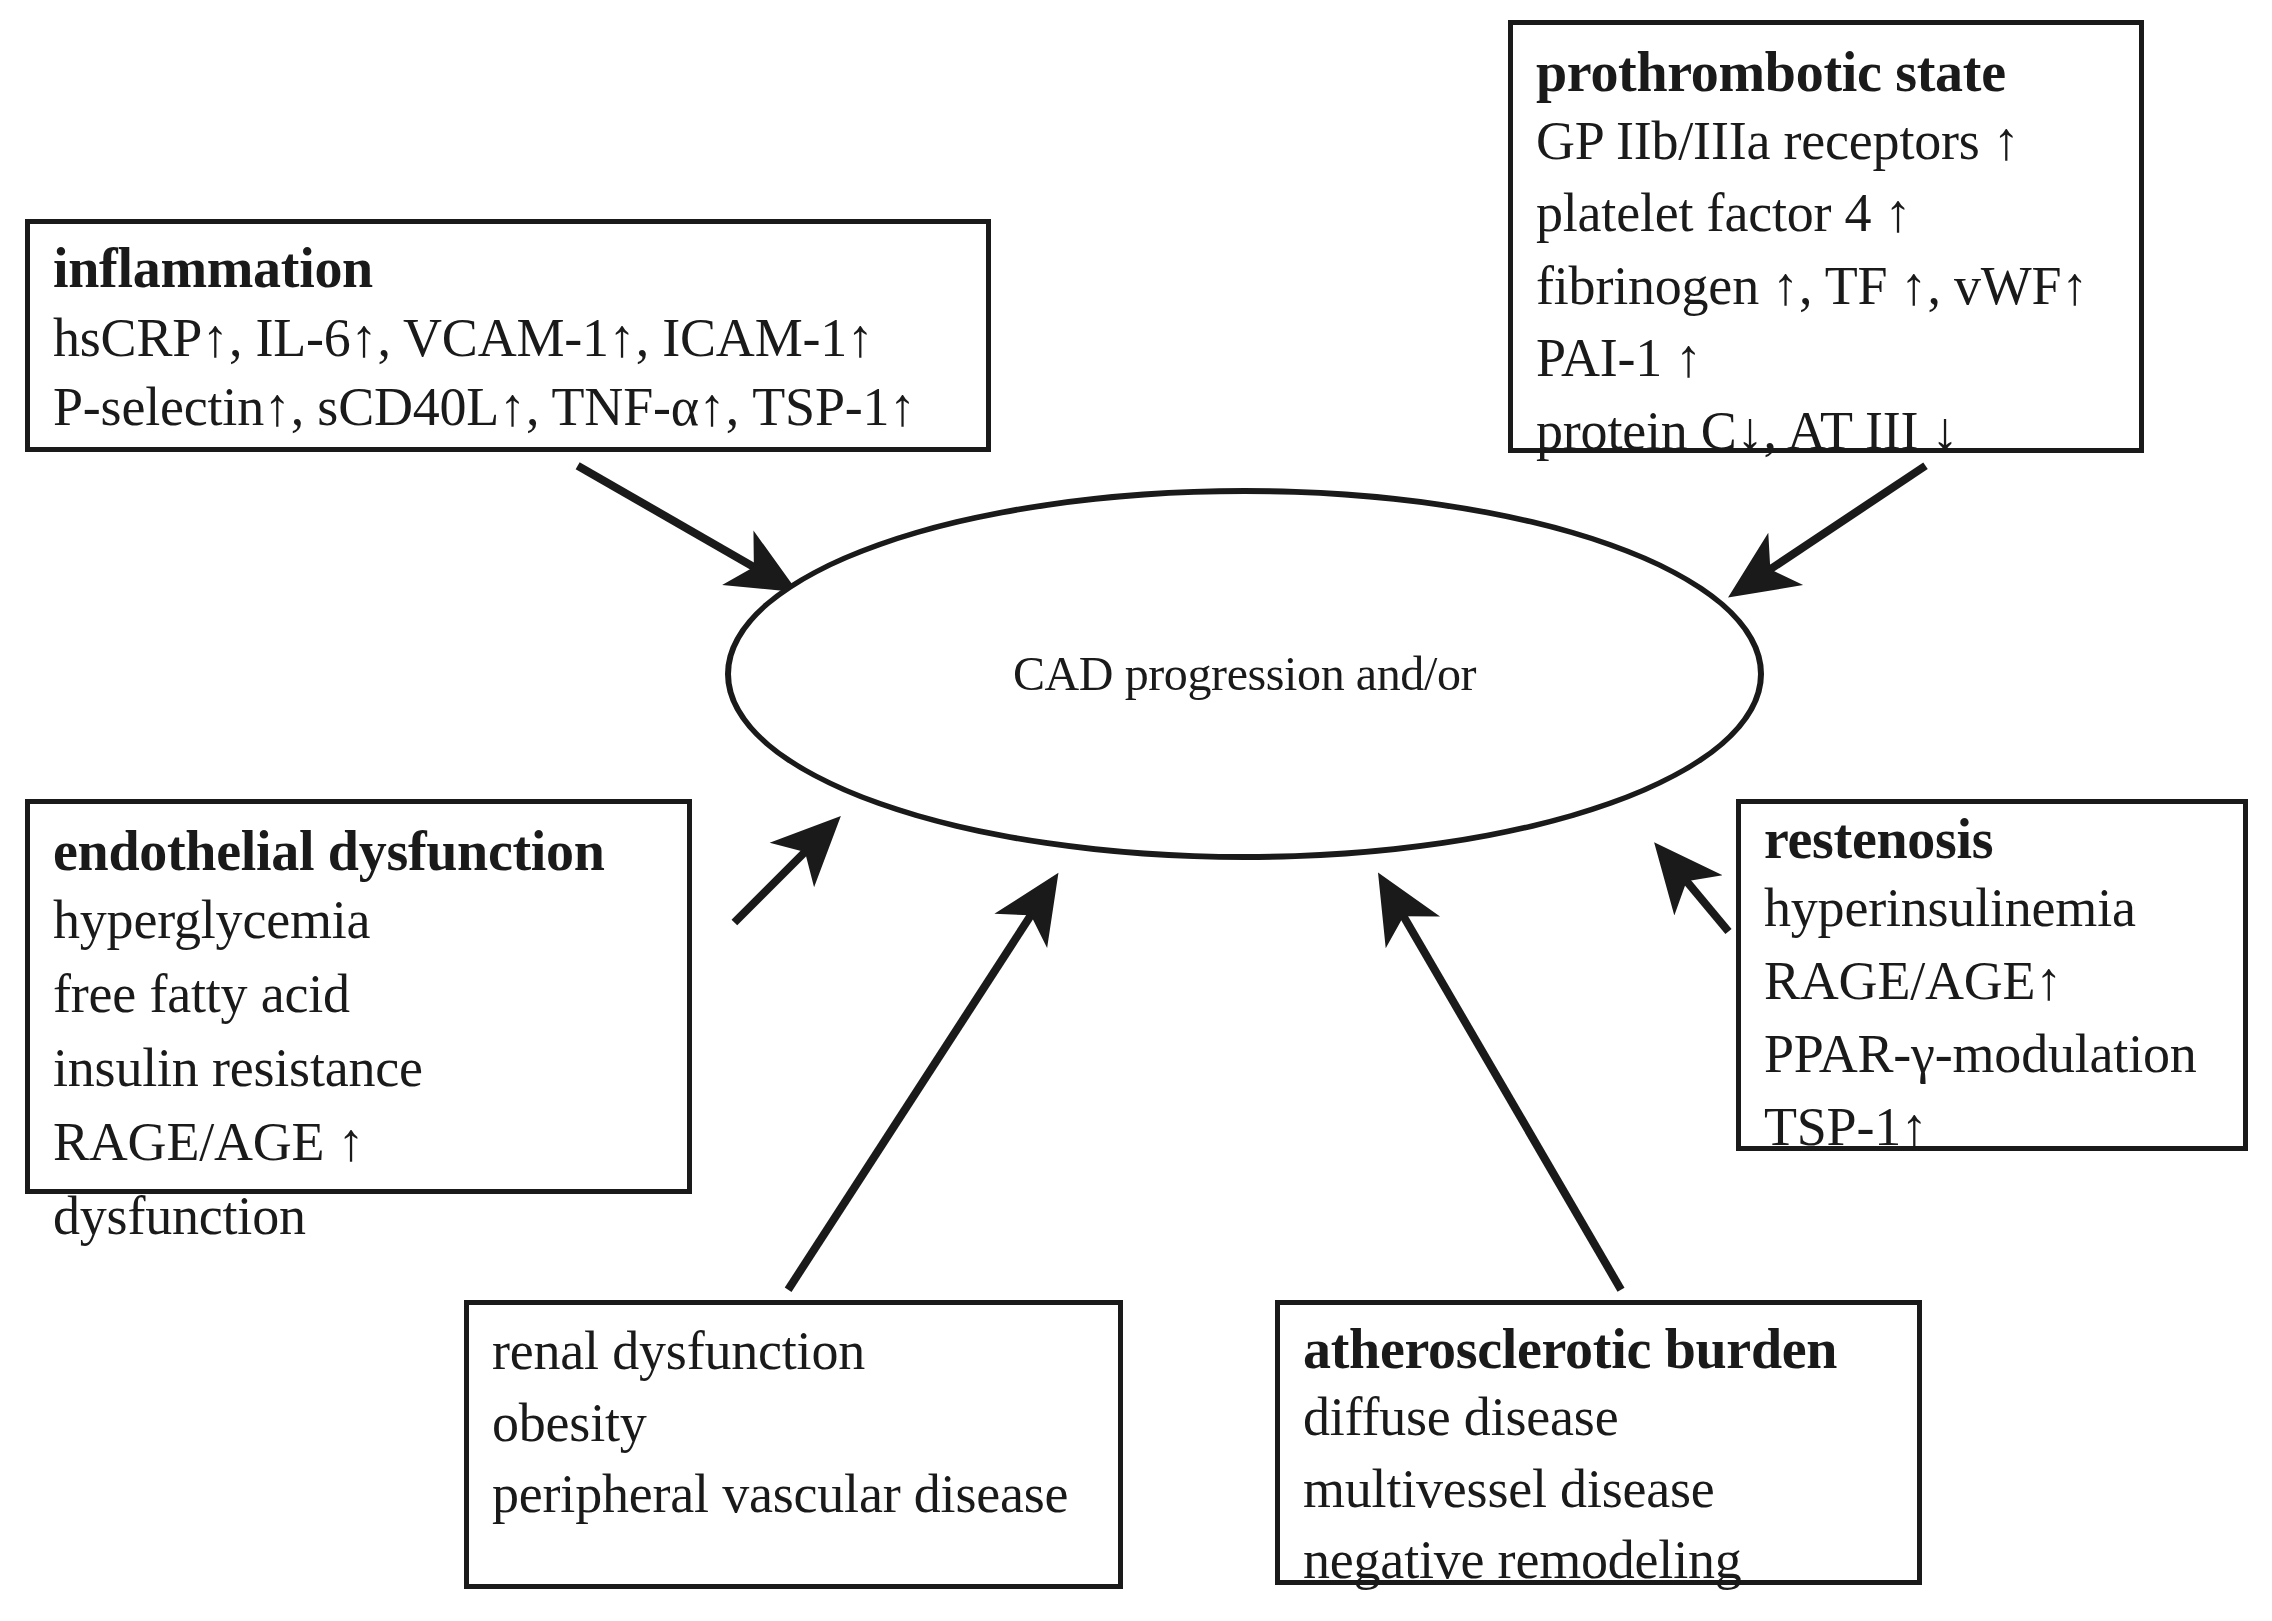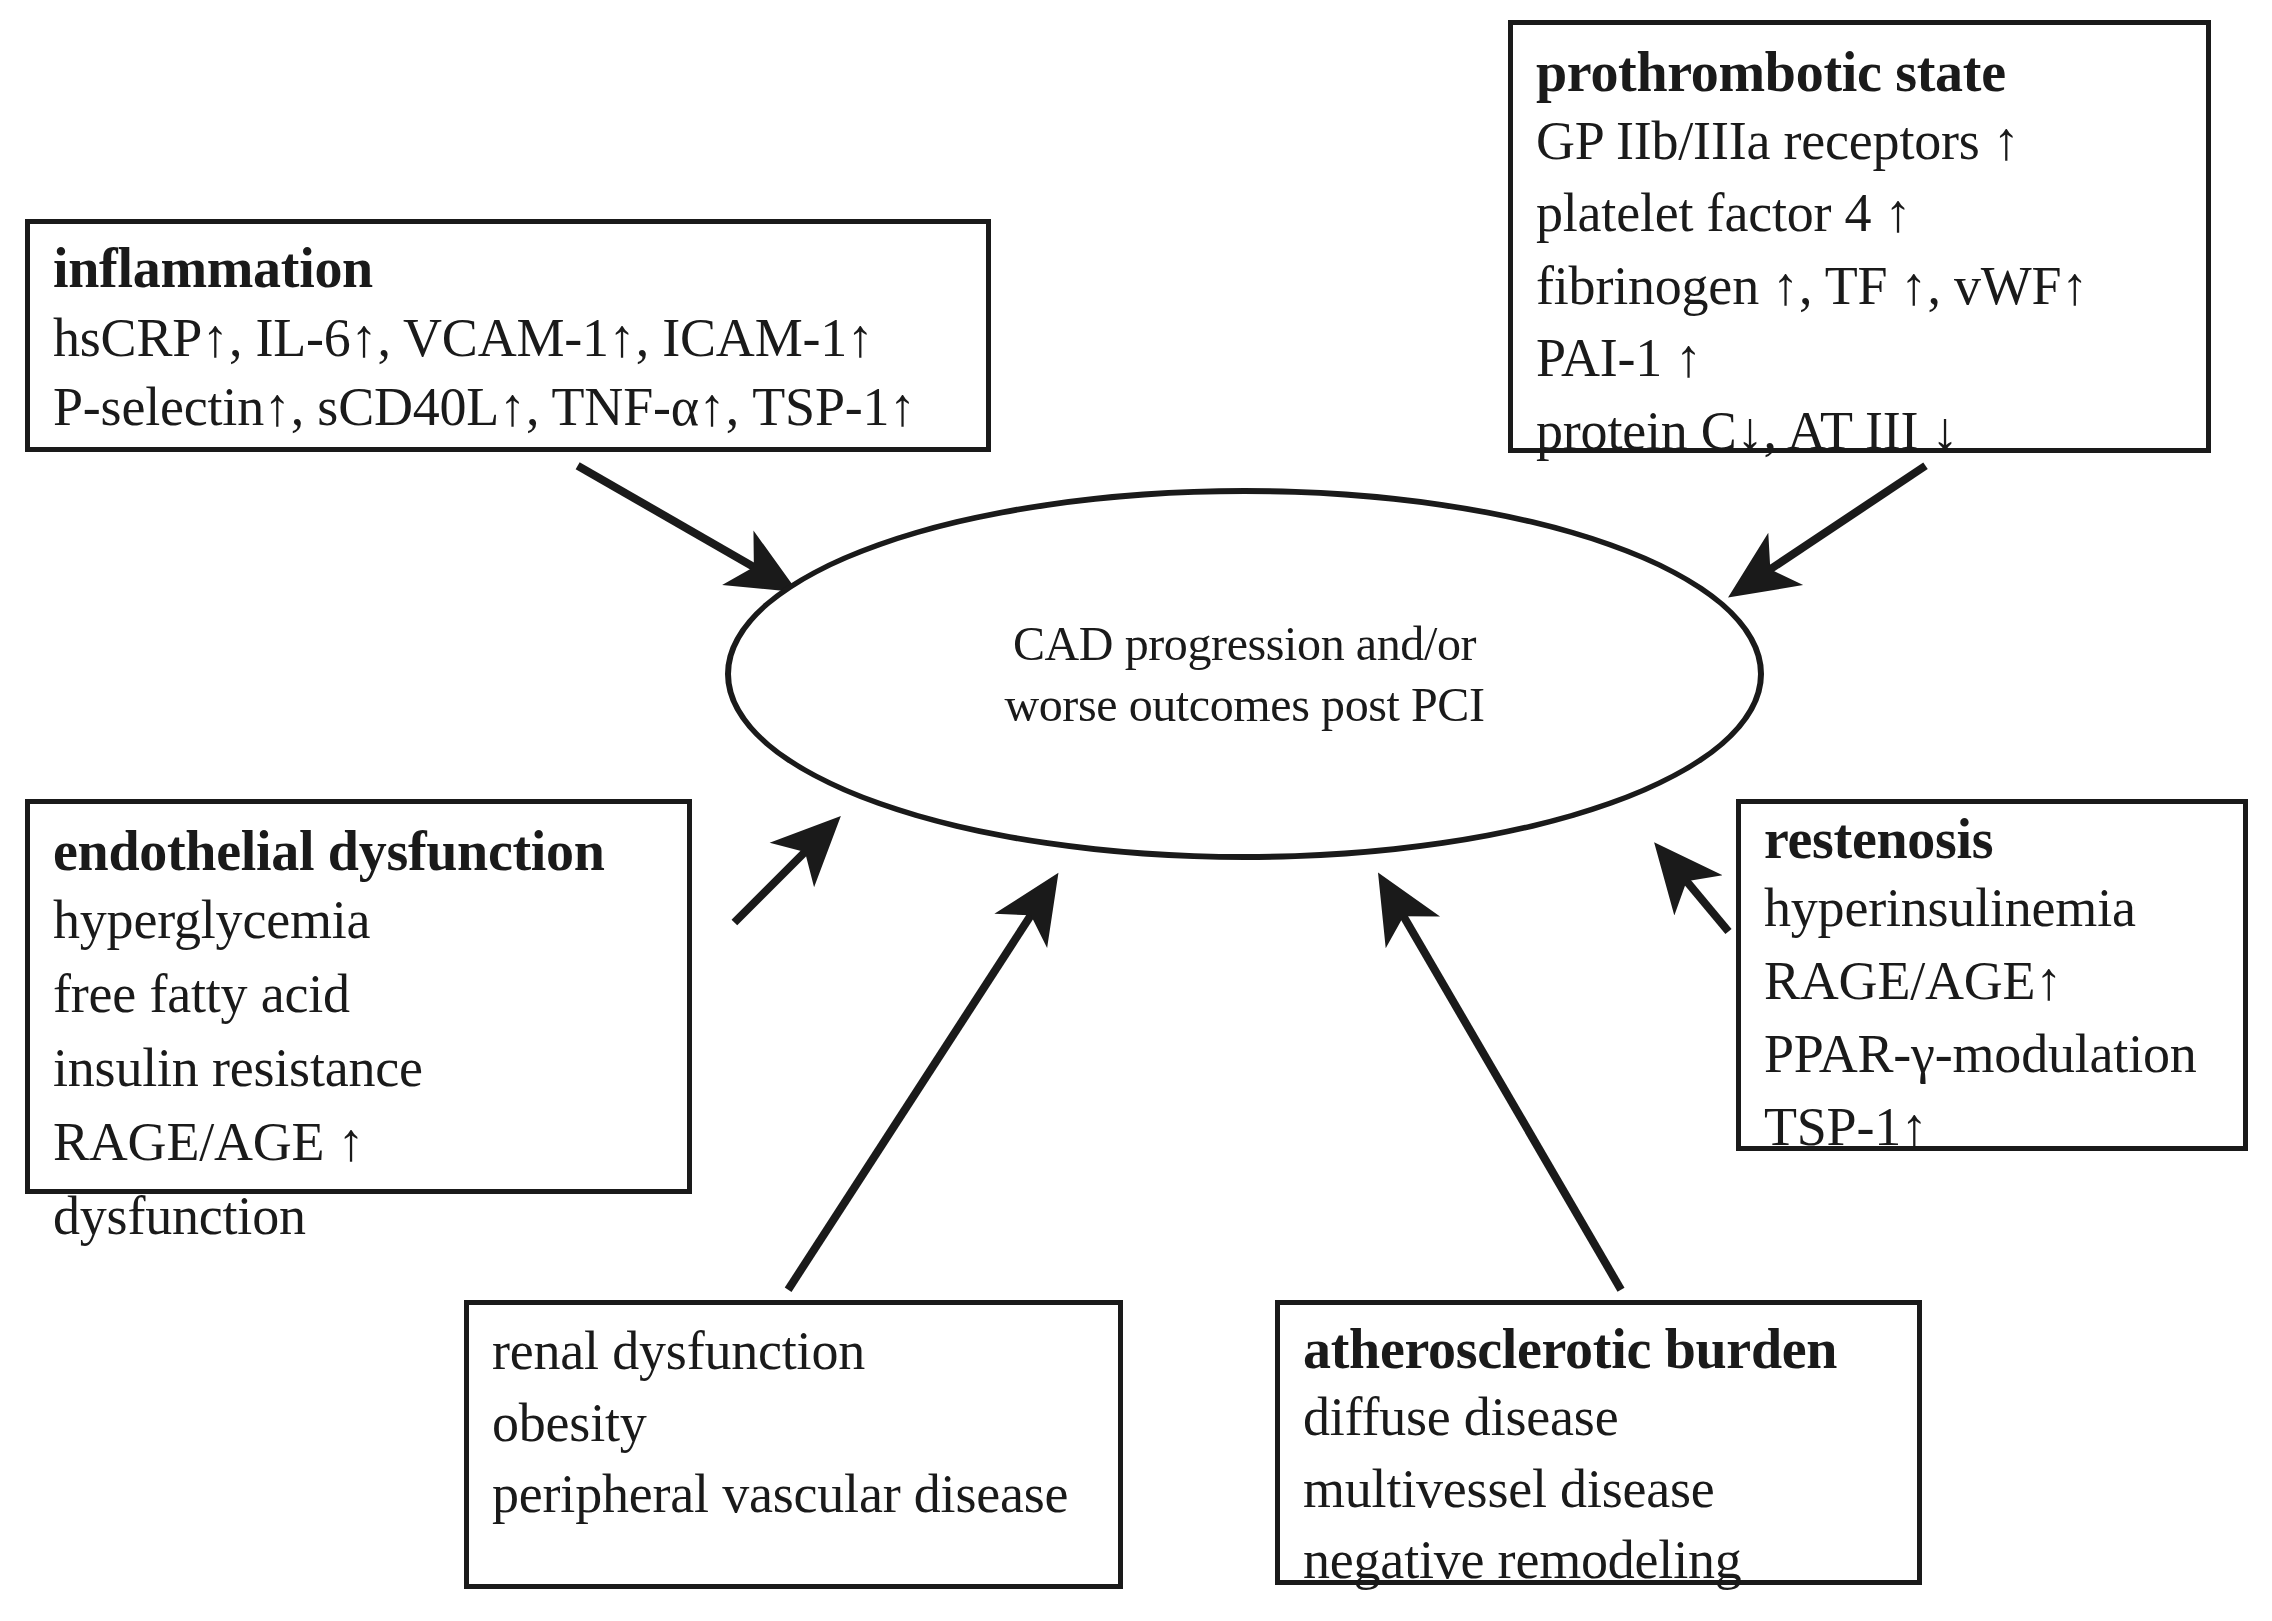--- a/index.html
+++ b/index.html
@@ -27,21 +27,21 @@
   }
   .box .line{
     font-size:54px;
     line-height:1.30;
     white-space:nowrap;
     letter-spacing:-0.2px;
   }
 
   
   #box-inflammation{left:25px;top:219px;width:966px;height:233px;padding-top:9px;}
-  #box-prothrombotic{left:1508px;top:19.7px;width:703px;height:433px;padding-top:14.3px;}
+  #box-prothrombotic{left:1508px;top:19.7px;width:636px;height:433px;padding-top:14.3px;}
   #box-endothelial{left:25px;top:799px;width:667px;height:395px;padding-top:14.3px;}
   #box-restenosis{left:1736px;top:799px;width:512px;height:352px;padding-top:2px;}
   #box-associated{left:464px;top:1300px;width:659px;height:289px;padding-top:10.7px;}
   #box-atherosclerotic{left:1275px;top:1300px;width:647px;height:285px;padding-top:10.7px;}
 
   #box-inflammation .line,#box-inflammation .title{line-height:1.27;}
   #box-prothrombotic .line{line-height:1.34;}
   #box-endothelial .line{line-height:1.37;}
   #box-restenosis .line{line-height:1.35;}
   #box-associated .line{line-height:1.33;}
@@ -78,21 +78,20 @@
     <line x1="645" y1="520" x2="880" y2="655" stroke="#1a1a1a" stroke-width="9" marker-end="url(#ah)"></line>
     <line x1="2150" y1="520" x2="1940" y2="660" stroke="#1a1a1a" stroke-width="9" marker-end="url(#ah)"></line>
     <line x1="820" y1="1030" x2="930" y2="920" stroke="#1a1a1a" stroke-width="9" marker-end="url(#ah)"></line>
     <line x1="1930" y1="1040" x2="1855" y2="950" stroke="#1a1a1a" stroke-width="9" marker-end="url(#ah)"></line>
     <line x1="880" y1="1440" x2="1175" y2="985" stroke="#1a1a1a" stroke-width="9" marker-end="url(#ah)"></line>
     <line x1="1810" y1="1440" x2="1545" y2="985" stroke="#1a1a1a" stroke-width="9" marker-end="url(#ah)"></line>
   </svg>
 
   <div id="center-ellipse">
     <div class="eline">CAD progression and/or</div>
-    <div class="eline">worse outcomes post PCI</div>
   </div>
 
   <div class="box" id="box-inflammation">
     <div class="title">inflammation</div>
     <div class="line">hsCRP↑, IL-6↑, VCAM-1↑, ICAM-1↑</div>
     <div class="line">P-selectin↑, sCD40L↑, TNF-α↑, TSP-1↑</div>
   </div>
 
   <div class="box" id="box-prothrombotic">
     <div class="title">prothrombotic state</div>

